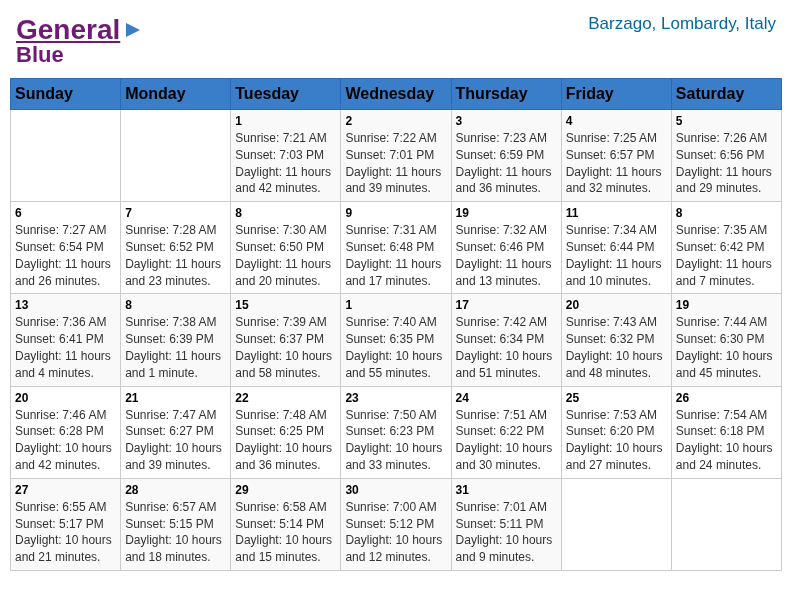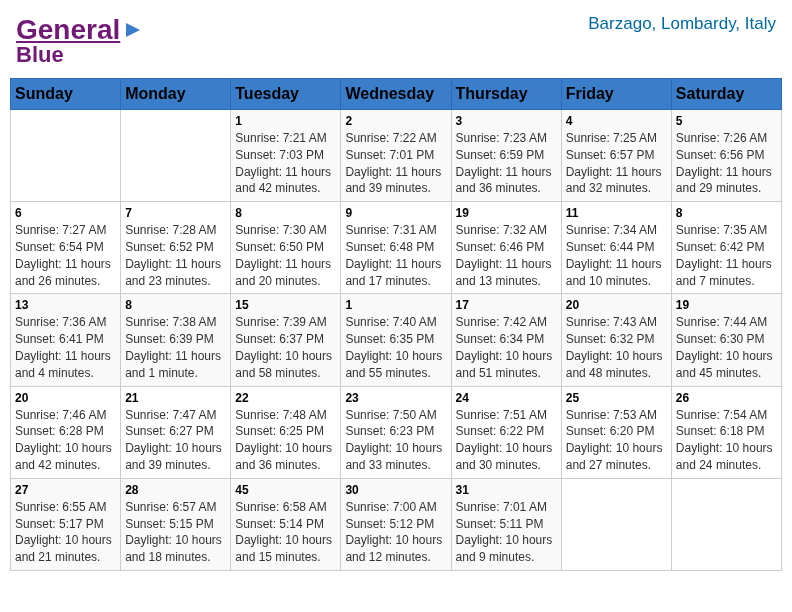--- a/index.html
+++ b/index.html
@@ -229,21 +229,21 @@
       <tr>
         <td>
           <span class="day-num">27</span>
           <div class="day-info">Sunrise: 6:55 AM<br>Sunset: 5:17 PM<br>Daylight: 10 hours and 21 minutes.</div>
         </td>
         <td>
           <span class="day-num">28</span>
           <div class="day-info">Sunrise: 6:57 AM<br>Sunset: 5:15 PM<br>Daylight: 10 hours and 18 minutes.</div>
         </td>
         <td>
-          <span class="day-num">45</span>
+          <span class="day-num">29</span>
           <div class="day-info">Sunrise: 6:58 AM<br>Sunset: 5:14 PM<br>Daylight: 10 hours and 15 minutes.</div>
         </td>
         <td>
           <span class="day-num">30</span>
           <div class="day-info">Sunrise: 7:00 AM<br>Sunset: 5:12 PM<br>Daylight: 10 hours and 12 minutes.</div>
         </td>
         <td>
           <span class="day-num">31</span>
           <div class="day-info">Sunrise: 7:01 AM<br>Sunset: 5:11 PM<br>Daylight: 10 hours and 9 minutes.</div>
         </td>

